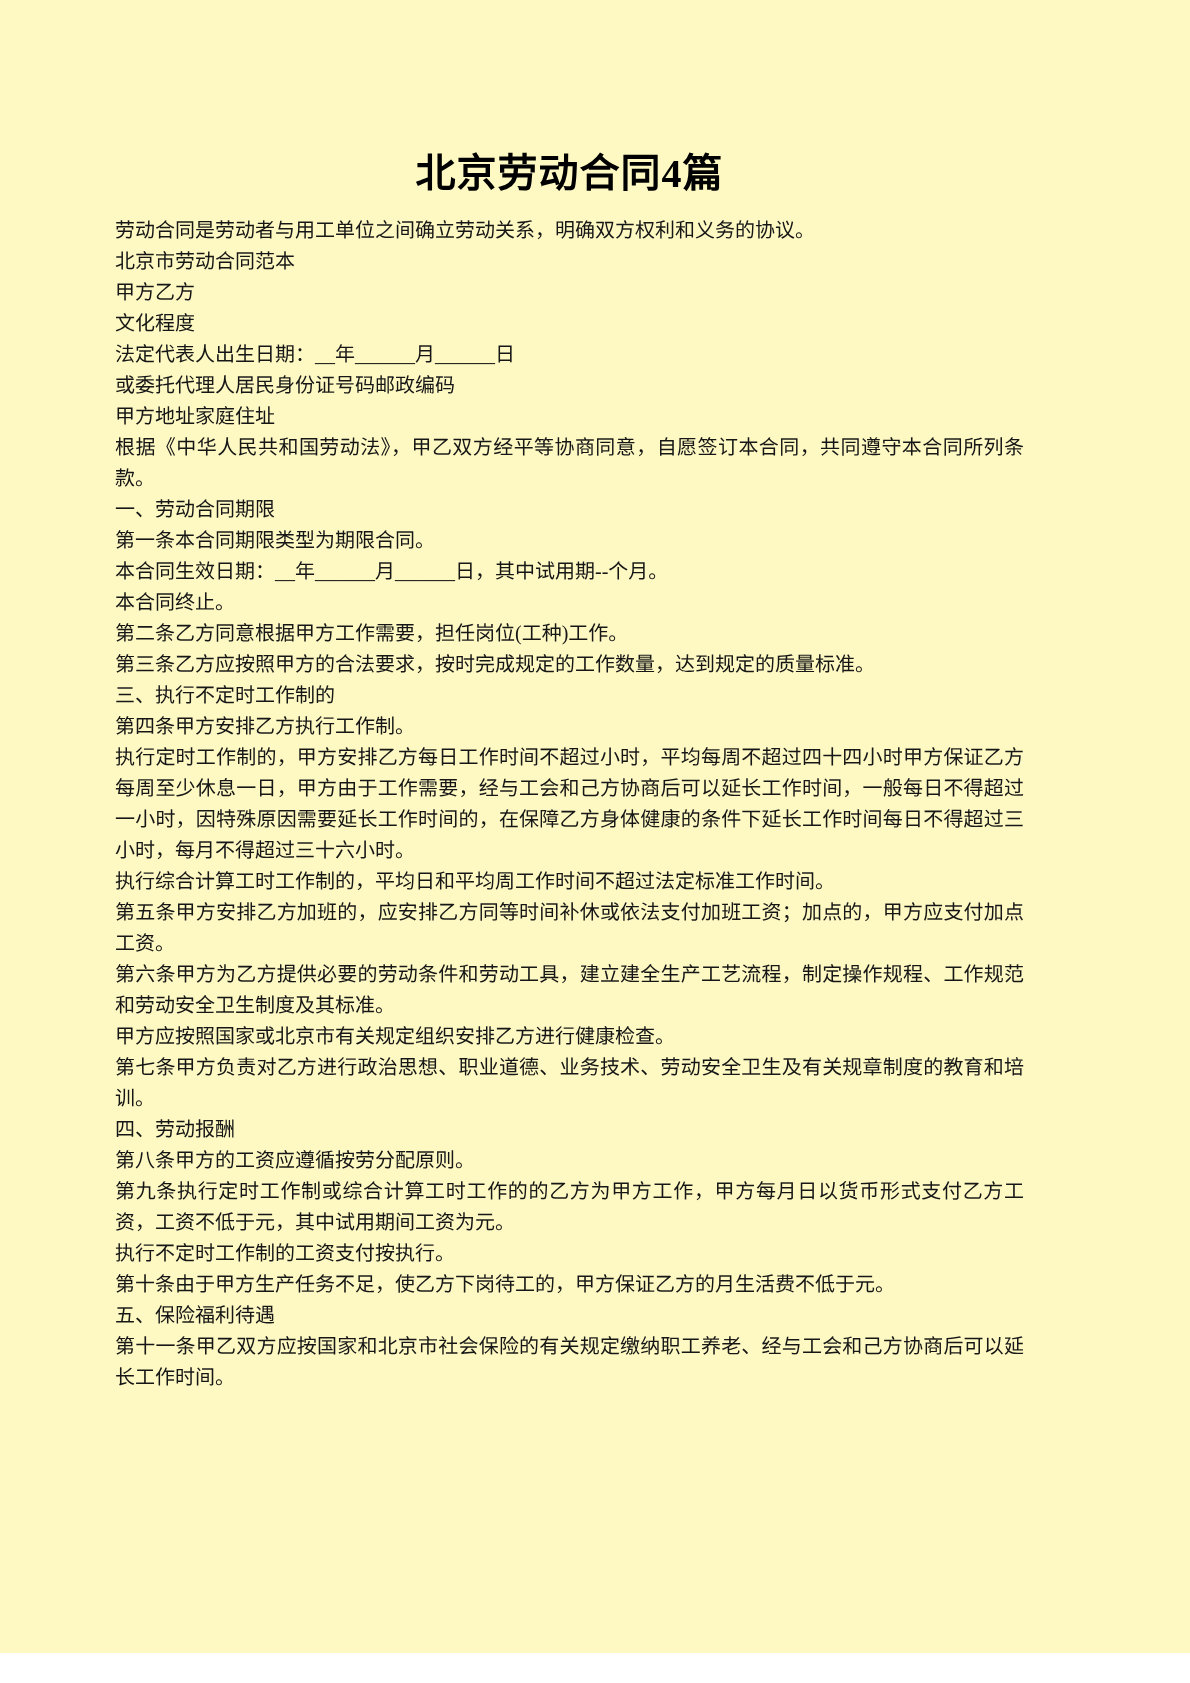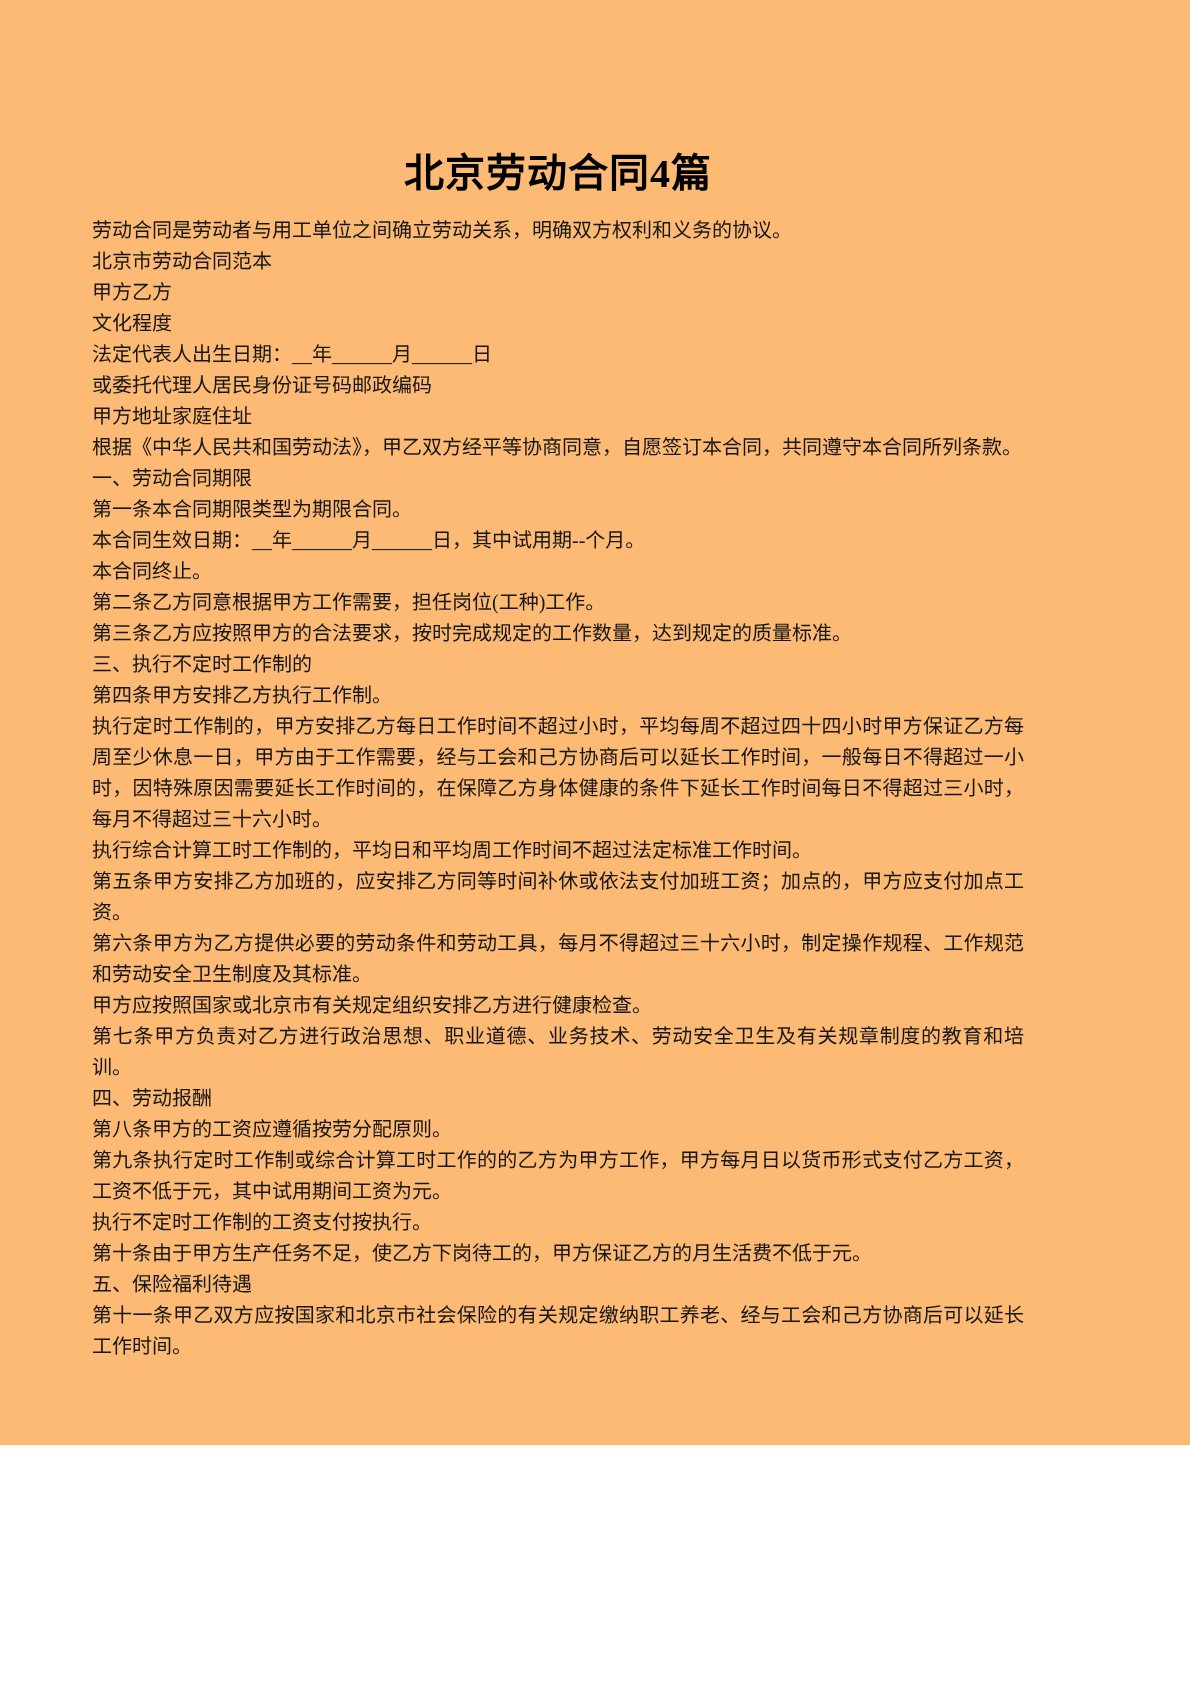--- a/index.html
+++ b/index.html
@@ -9,23 +9,23 @@
   }
   body {
     width: 1190px;
     height: 1683px;
     overflow: hidden;
     font-family: "Liberation Serif", "DejaVu Serif", serif;
   }
   .page {
     box-sizing: border-box;
     width: 1190px;
-    height: 1445px;
-    padding: 150px 166px 0 92px;
-    background: #fdba74;
+    height: 1653px;
+    padding: 150px 166px 0 115px;
+    background: #fef9c3;
   }
   .doc-title {
     margin: 0 0 17px 0;
     font-size: 40px;
     line-height: 48px;
     font-weight: bold;
     text-align: center;
     color: #000000;
     letter-spacing: 1px;
   }
@@ -58,21 +58,21 @@
       <p class="para">第一条本合同期限类型为期限合同。</p>
       <p class="para">本合同生效日期：__年______月______日，其中试用期--个月。</p>
       <p class="para">本合同终止。</p>
       <p class="para">第二条乙方同意根据甲方工作需要，担任岗位(工种)工作。</p>
       <p class="para">第三条乙方应按照甲方的合法要求，按时完成规定的工作数量，达到规定的质量标准。</p>
       <p class="para">三、执行不定时工作制的</p>
       <p class="para">第四条甲方安排乙方执行工作制。</p>
       <p class="para">执行定时工作制的，甲方安排乙方每日工作时间不超过小时，平均每周不超过四十四小时甲方保证乙方每周至少休息一日，甲方由于工作需要，经与工会和己方协商后可以延长工作时间，一般每日不得超过一小时，因特殊原因需要延长工作时间的，在保障乙方身体健康的条件下延长工作时间每日不得超过三小时，每月不得超过三十六小时。</p>
       <p class="para">执行综合计算工时工作制的，平均日和平均周工作时间不超过法定标准工作时间。</p>
       <p class="para">第五条甲方安排乙方加班的，应安排乙方同等时间补休或依法支付加班工资；加点的，甲方应支付加点工资。</p>
-      <p class="para">第六条甲方为乙方提供必要的劳动条件和劳动工具，每月不得超过三十六小时，制定操作规程、工作规范和劳动安全卫生制度及其标准。</p>
+      <p class="para">第六条甲方为乙方提供必要的劳动条件和劳动工具，建立建全生产工艺流程，制定操作规程、工作规范和劳动安全卫生制度及其标准。</p>
       <p class="para">甲方应按照国家或北京市有关规定组织安排乙方进行健康检查。</p>
       <p class="para">第七条甲方负责对乙方进行政治思想、职业道德、业务技术、劳动安全卫生及有关规章制度的教育和培训。</p>
       <p class="para">四、劳动报酬</p>
       <p class="para">第八条甲方的工资应遵循按劳分配原则。</p>
       <p class="para">第九条执行定时工作制或综合计算工时工作的的乙方为甲方工作，甲方每月日以货币形式支付乙方工资，工资不低于元，其中试用期间工资为元。</p>
       <p class="para">执行不定时工作制的工资支付按执行。</p>
       <p class="para">第十条由于甲方生产任务不足，使乙方下岗待工的，甲方保证乙方的月生活费不低于元。</p>
       <p class="para">五、保险福利待遇</p>
       <p class="para">第十一条甲乙双方应按国家和北京市社会保险的有关规定缴纳职工养老、经与工会和己方协商后可以延长工作时间。</p>
     </div>

